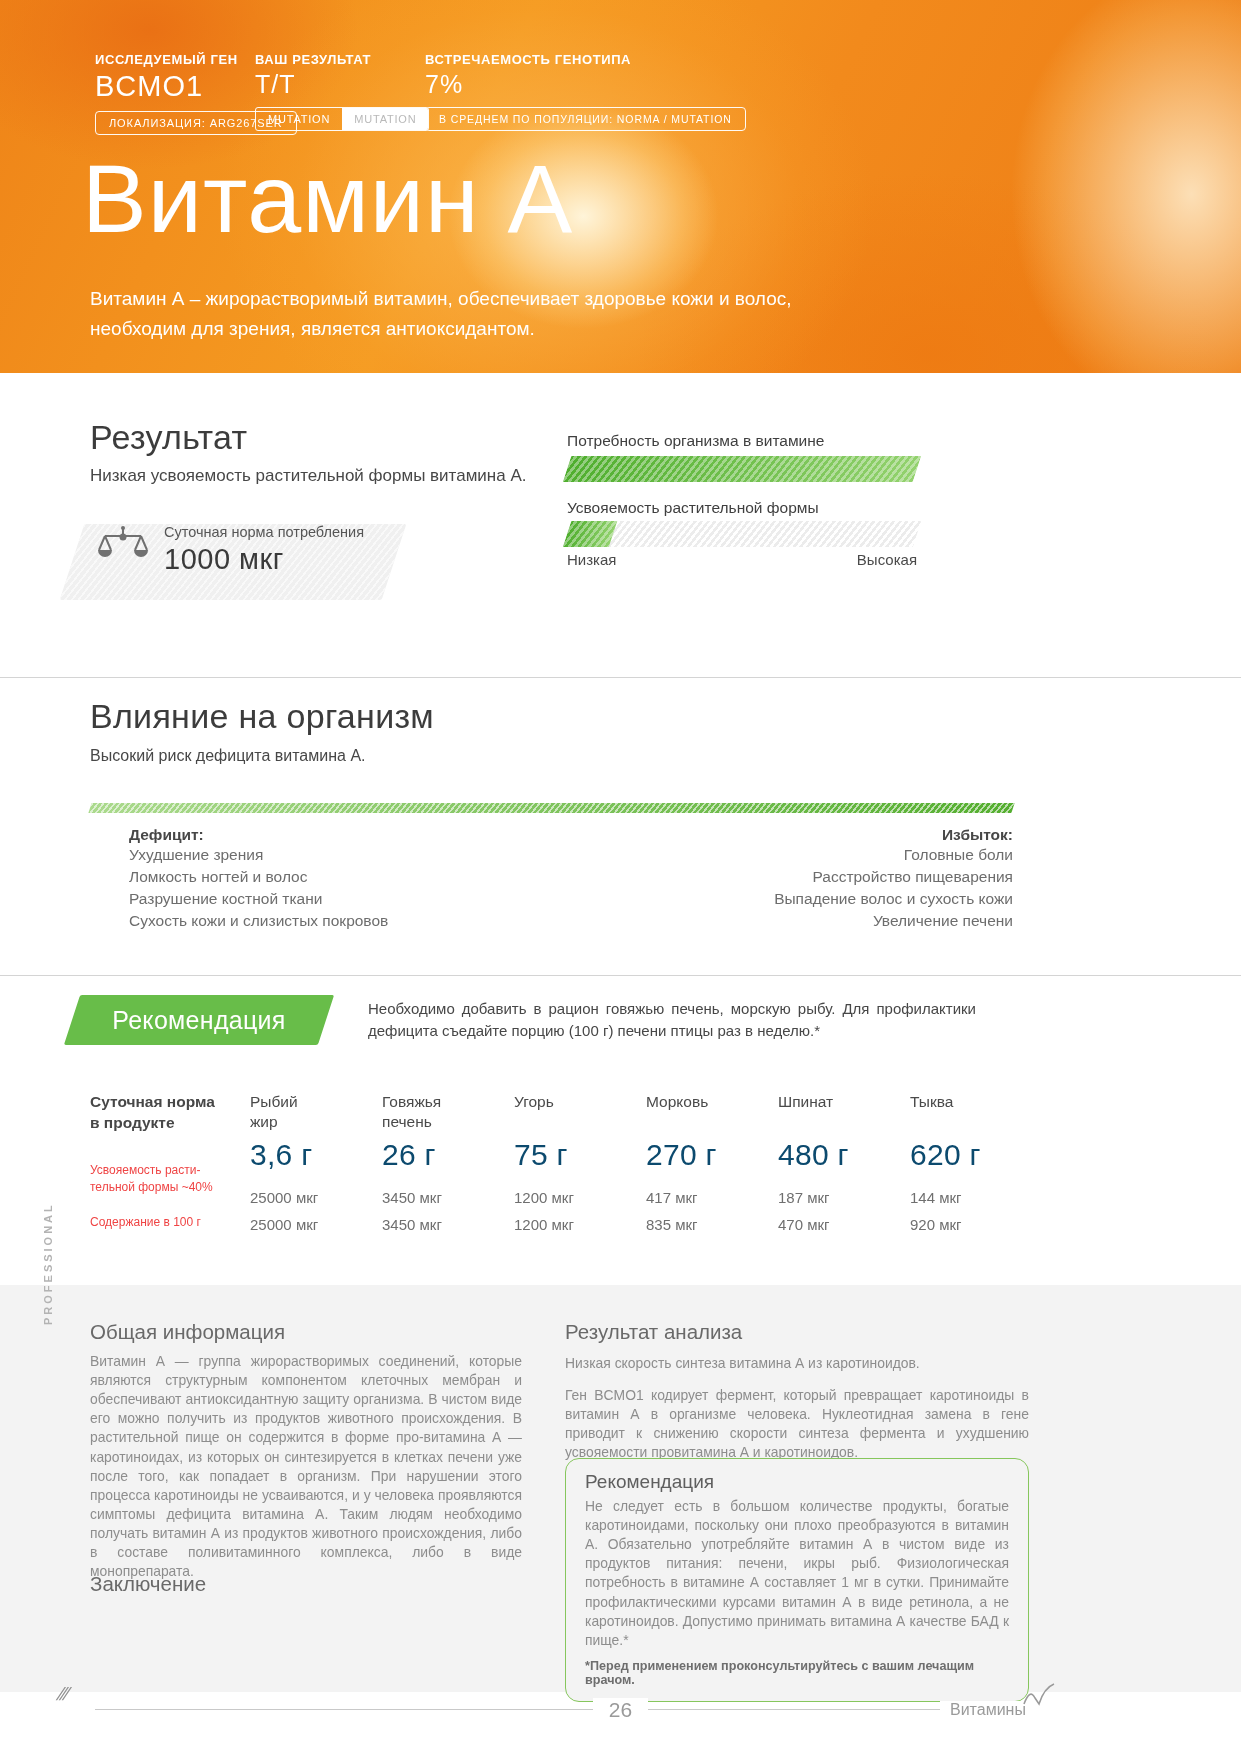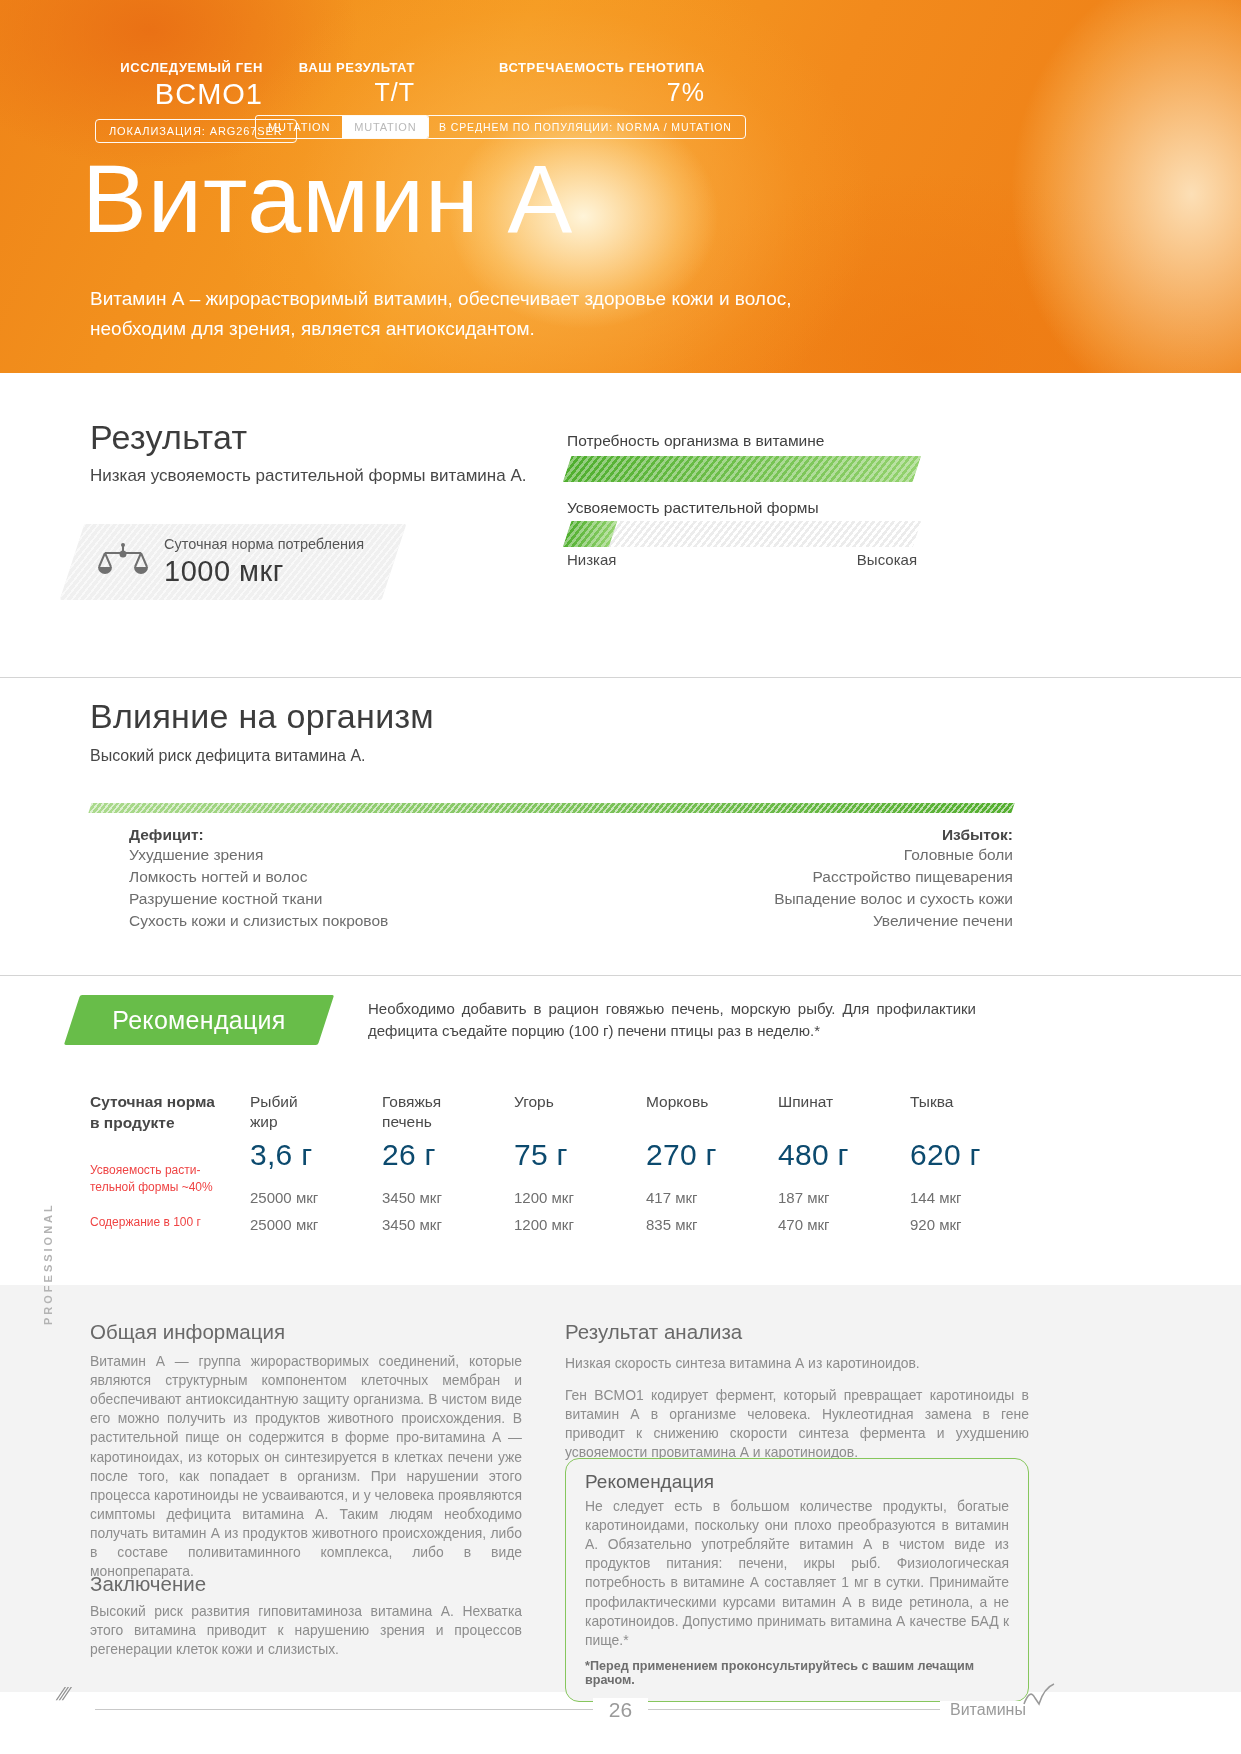--- a/index.html
+++ b/index.html
@@ -9,21 +9,21 @@
 
   
   .hero{position:absolute;left:0;top:0;width:1241px;height:373px;
     background:
       radial-gradient(ellipse 180px 150px at 47% 58%, rgba(255,248,225,.95), rgba(255,222,150,.35) 55%, rgba(255,200,110,0) 75%),
       radial-gradient(ellipse 420px 330px at 44% 55%, rgba(252,186,86,.8), rgba(248,160,45,.25) 60%, rgba(248,150,30,0) 78%),
       radial-gradient(ellipse 240px 300px at 96% 52%, rgba(255,240,210,.85), rgba(255,215,140,.25) 60%, rgba(255,200,110,0) 75%),
       radial-gradient(ellipse 300px 200px at 12% 8%, rgba(233,110,20,.9), rgba(233,110,20,0) 70%),
       radial-gradient(ellipse 420px 260px at 75% 95%, rgba(238,122,18,.85), rgba(238,122,18,0) 70%),
       linear-gradient(115deg,#ef8418,#f59c22 38%,#f28a1c 62%,#ed7c15);}
-  .hcol{position:absolute;top:60px;text-align:right;color:#fff;}
+  .hcol{position:absolute;top:52px;text-align:left;color:#fff;}
   .hcol .lbl{font-size:13px;font-weight:700;letter-spacing:.6px;white-space:nowrap;}
   .hcol .val{font-size:29px;font-weight:400;letter-spacing:1px;margin-top:3px;}
   .hcol .val.small{font-size:25px;}
   .pill{display:inline-block;margin-top:8px;border:1px solid rgba(255,255,255,.95);border-radius:4px;
         padding:5px 13px;font-size:11px;letter-spacing:.9px;white-space:nowrap;color:#fff;}
   .toggle{display:inline-flex;margin-top:8px;border:1px solid rgba(255,255,255,.95);border-radius:3px;overflow:hidden;}
   .toggle .t{padding:5px 12px;font-size:11px;letter-spacing:.8px;min-width:44px;}
   .toggle .t.on{color:#fff;}
   .toggle .t.off{background:#fff;color:#b9b9b9;}
   .hero-title{position:absolute;left:82px;top:150px;color:#fff;font-size:97px;font-weight:200;
@@ -34,21 +34,21 @@
   
   .h1{font-size:34px;font-weight:400;color:#3c3c3c;letter-spacing:.3px;}
   .subtext{font-size:17px;color:#474747;}
 
   
   .norm-box{position:absolute;left:72px;top:524px;width:322px;height:76px;background:#f0f0f0;
             transform:skewX(-18deg);border-radius:2px;overflow:hidden;}
   .norm-box::after{content:"";position:absolute;inset:0;
       background:repeating-linear-gradient(115deg,rgba(255,255,255,.75) 0 2px,rgba(255,255,255,0) 2px 6px);
       opacity:.8;}
-  .norm-inner{position:absolute;left:72px;top:524px;width:322px;height:76px;display:flex;align-items:center;}
+  .norm-inner{position:absolute;left:72px;top:524px;width:322px;height:76px;display:flex;}
   .norm-text .l1{font-size:14.5px;color:#565656;}
   .norm-text .l2{font-size:29px;color:#3a3a3a;margin-top:3px;letter-spacing:.5px;}
   .scales{margin:0 16px 0 26px;}
 
   .bar-label{font-size:15.5px;color:#3f3f3f;}
   .bar{position:absolute;width:350px;height:26px;transform:skewX(-18deg);overflow:hidden;border-radius:1px;
        background:repeating-linear-gradient(115deg,#ffffff 0 3px,#ececec 3px 6px);}
   .bar .fill{height:100%;
        background:
         repeating-linear-gradient(115deg,rgba(255,255,255,0) 0 3px,rgba(255,255,255,.38) 3px 6px),
@@ -250,21 +250,20 @@
     <div class="abs food-val" style="left:910px;top:1189px;">144 мкг</div>
     <div class="abs food-val" style="left:910px;top:1216px;">920 мкг</div>
   </div>
 
   <div class="gray"></div>
   <div class="professional">PROFESSIONAL</div>
 
   <div class="abs h2g" style="left:90px;top:1320px;">Общая информация</div>
   <div class="abs pg" style="left:90px;top:1352px;width:432px;">Витамин А — группа жирорастворимых соединений, которые являются структурным компонентом клеточных мембран и обеспечивают антиоксидантную защиту организма. В чистом виде его можно получить из продуктов животного происхождения. В растительной пище он содержится в форме про-витамина А — каротиноидах, из которых он синтезируется в клетках печени уже после того, как попадает в организм.  При нарушении этого процесса каротиноиды не усваиваются, и у человека проявляются симптомы дефицита витамина А. Таким людям необходимо получать витамин А из продуктов животного происхождения, либо в составе поливитаминного комплекса, либо в виде монопрепарата.</div>
   <div class="abs h2g" style="left:90px;top:1572px;">Заключение</div>
-  <div class="abs pg" style="left:90px;top:1602px;width:432px;">Высокий риск развития гиповитаминоза витамина А. Нехватка этого витамина приводит к нарушению зрения и процессов регенерации клеток кожи и слизистых.</div>
 
   <div class="abs h2g" style="left:565px;top:1320px;">Результат анализа</div>
   <div class="abs pg" style="left:565px;top:1354px;width:464px;text-align:left;">Низкая скорость синтеза витамина А из каротиноидов.</div>
   <div class="abs pg" style="left:565px;top:1386px;width:464px;">Ген BCMO1 кодирует фермент, который превращает каротиноиды в витамин А в организме человека. Нуклеотидная замена в гене приводит к снижению скорости синтеза фермента и ухудшению усвояемости провитамина А и каротиноидов.</div>
 
   <div class="greenbox">
     <div class="bh">Рекомендация</div>
     <div class="pg">Не следует есть в большом количестве продукты, богатые каротиноидами, поскольку они плохо преобразуются в витамин А. Обязательно употребляйте витамин А в чистом виде из продуктов питания: печени, икры рыб. Физиологическая потребность в витамине А составляет 1 мг в сутки. Принимайте профилактическими курсами витамин А в виде ретинола, а не каротиноидов. Допустимо принимать витамина А качестве БАД к пище.*</div>
     <div class="footnote">*Перед применением проконсультируйтесь с вашим лечащим врачом.</div>
   </div>

